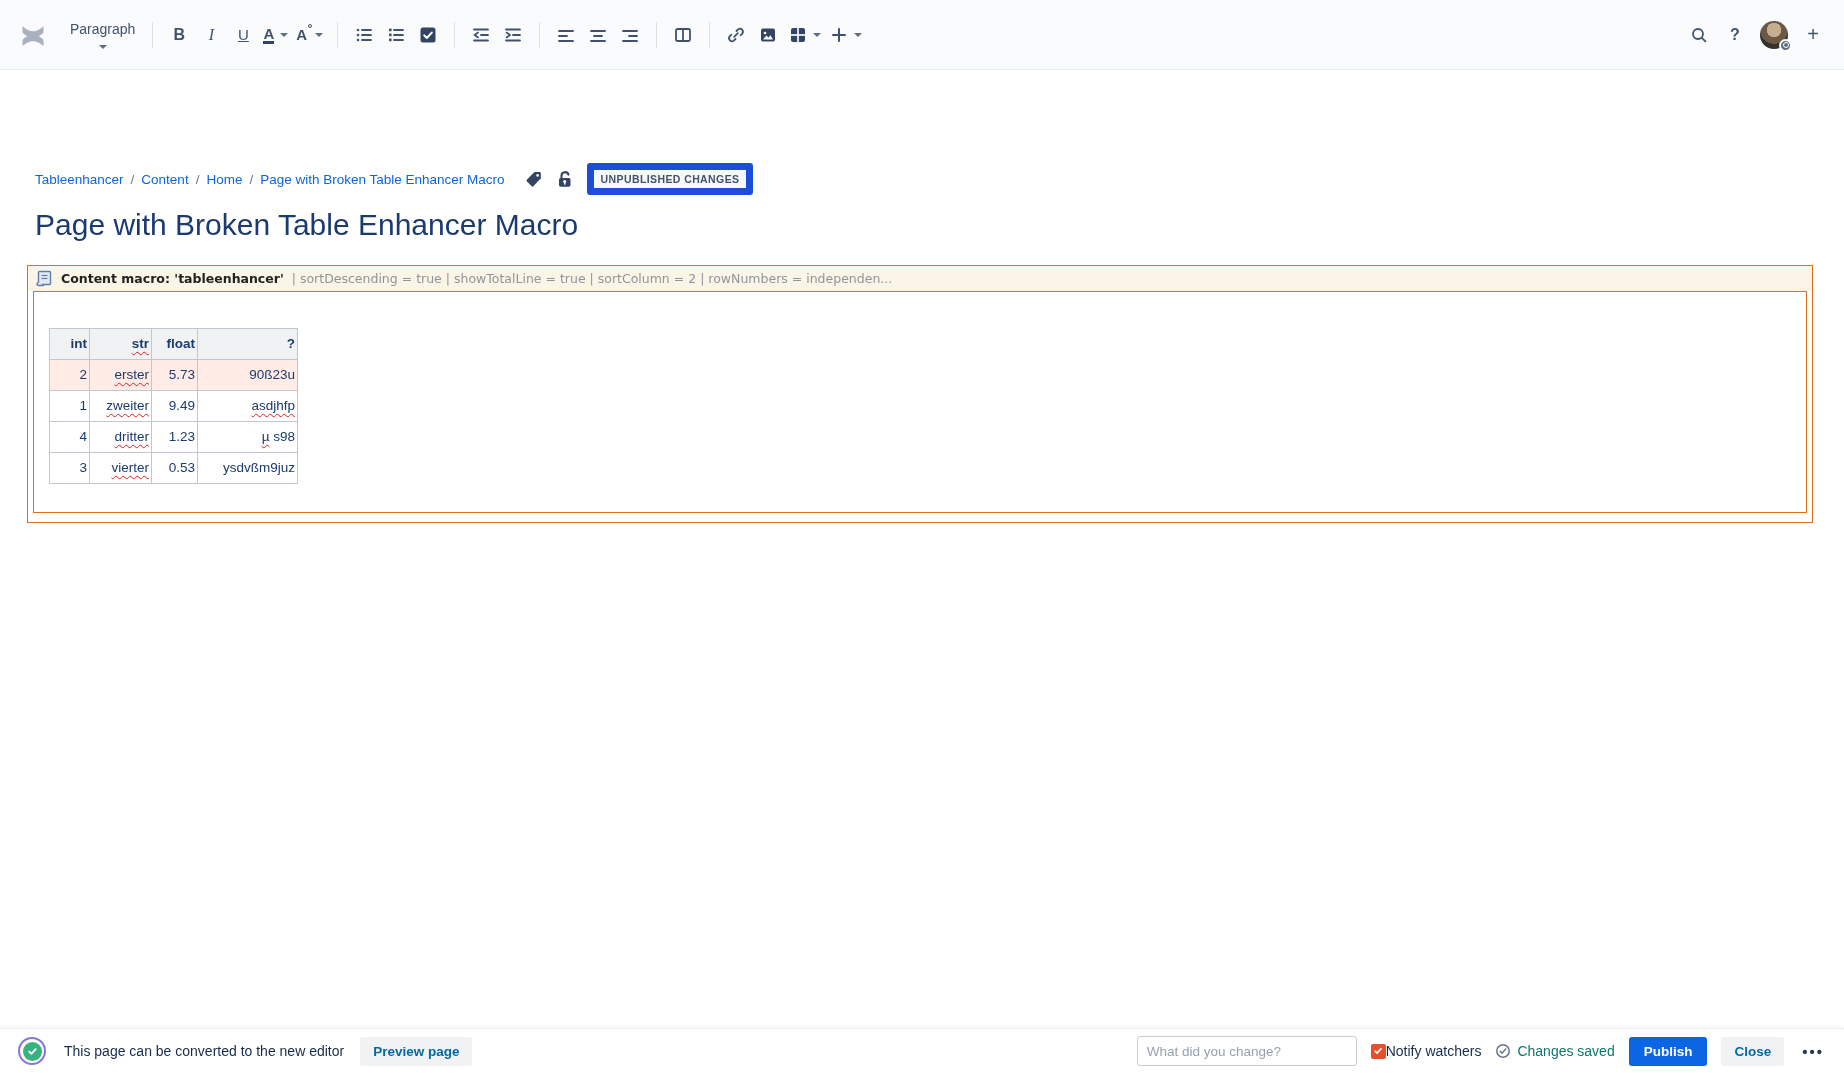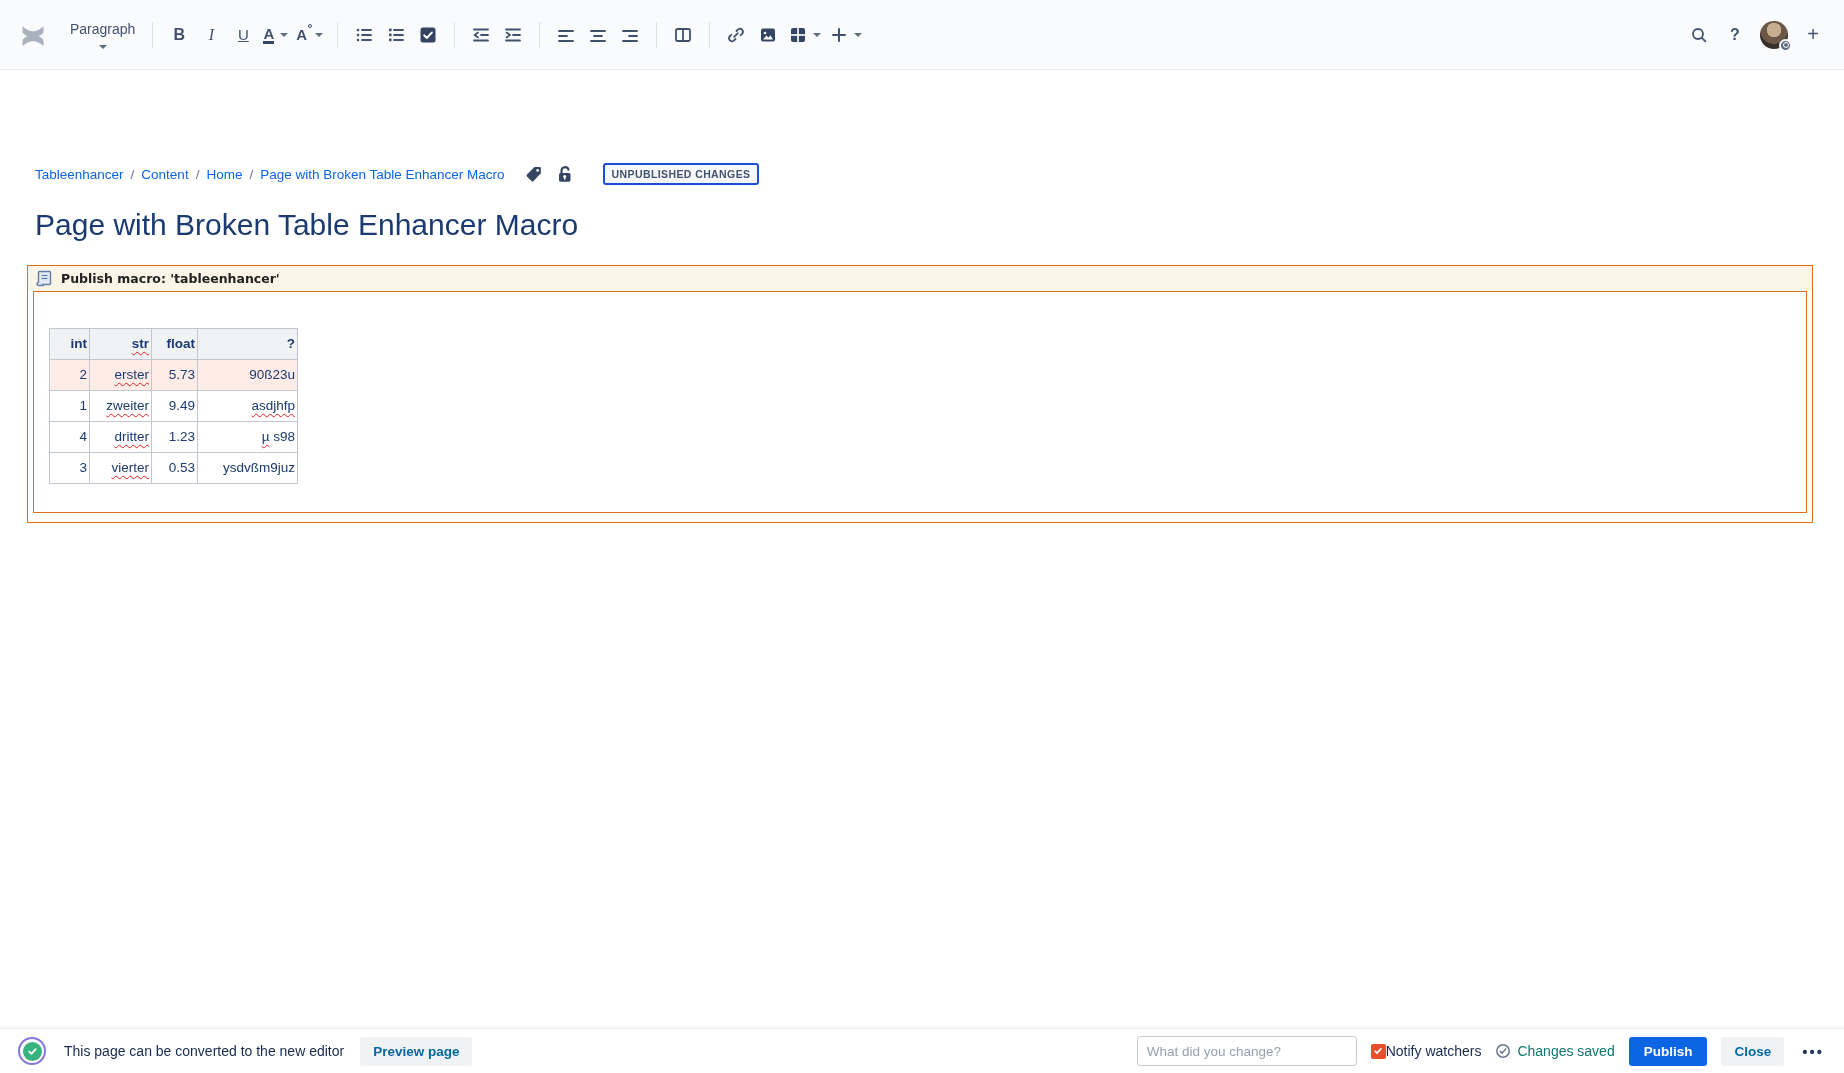--- a/index.html
+++ b/index.html
@@ -45,21 +45,21 @@
     background:#5E6C84; border:2px solid #FAFBFC; display:flex; align-items:center; justify-content:center;
   }
   .avatar-badge::after { content:""; width:4px; height:4px; border:1px solid #fff; border-radius:50%; display:block; }
 
   
   .crumb-row { position:absolute; top:163px; left:35px; display:flex; align-items:center; gap:7px; font-size:13.5px; }
   .crumb-link { color:#0C66E4; text-decoration:none; cursor:pointer; }
   .crumb-sep { color:#6B778C; }
   .crumb-icons { display:flex; align-items:center; gap:10px; margin-left:12px; }
   .status-badge {
-    margin-left:22px; background:#F7F8F9; border:2px solid #1d4ed8; border-radius:3px;
+    margin-left:6px; background:#F7F8F9; border:7px solid #1d4ed8; border-radius:3px;
     padding:3px 7px; font-size:10.5px; font-weight:700; letter-spacing:0.4px; color:#42526E;
   }
   .page-title { position:absolute; top:188px; left:35px; font-size:30px; font-weight:500; color:#1B3A70; }
 
   
   .macro-box {
     position:absolute; left:27px; top:265px; width:1786px; height:258px;
     border:1px solid #E0701C; background:#fff; display:flex; flex-direction:column;
   }
   .macro-header {
@@ -323,21 +323,22 @@
 <h1 class="page-title">Page with Broken Table Enhancer Macro</h1>
 
 <div class="macro-box">
   <div class="macro-header">
     <svg width="17" height="17" viewBox="0 0 17 17">
       <rect x="2.5" y="1.5" width="12" height="13" rx="1" fill="#E3EAF4" stroke="#5F7EA6" stroke-width="1.4"></rect>
       <path d="M2.5,12.5 q-1.5,0 -1.5,1.5 q0,1.5 1.8,1.5 H8" fill="#E3EAF4" stroke="#5F7EA6" stroke-width="1.4"></path>
       <line x1="5.5" y1="5.5" x2="11.5" y2="5.5" stroke="#5F7EA6" stroke-width="1.2"></line>
       <line x1="5.5" y1="8.5" x2="11.5" y2="8.5" stroke="#5F7EA6" stroke-width="1.2"></line>
     </svg>
-    <span class="macro-title">Publish macro: 'tableenhancer'</span>
+    <span class="macro-title">Content macro: 'tableenhancer'</span>
+    <span class="macro-params">| sortDescending = true | showTotalLine = true | sortColumn = 2 | rowNumbers = independen...</span>
   </div>
 
   <div class="macro-body">
     <table class="data-table">
       <thead>
         <tr>
           <th class="c-int">int</th>
           <th class="c-str misspell">str</th>
           <th class="c-float">float</th>
           <th class="c-q">?</th>

